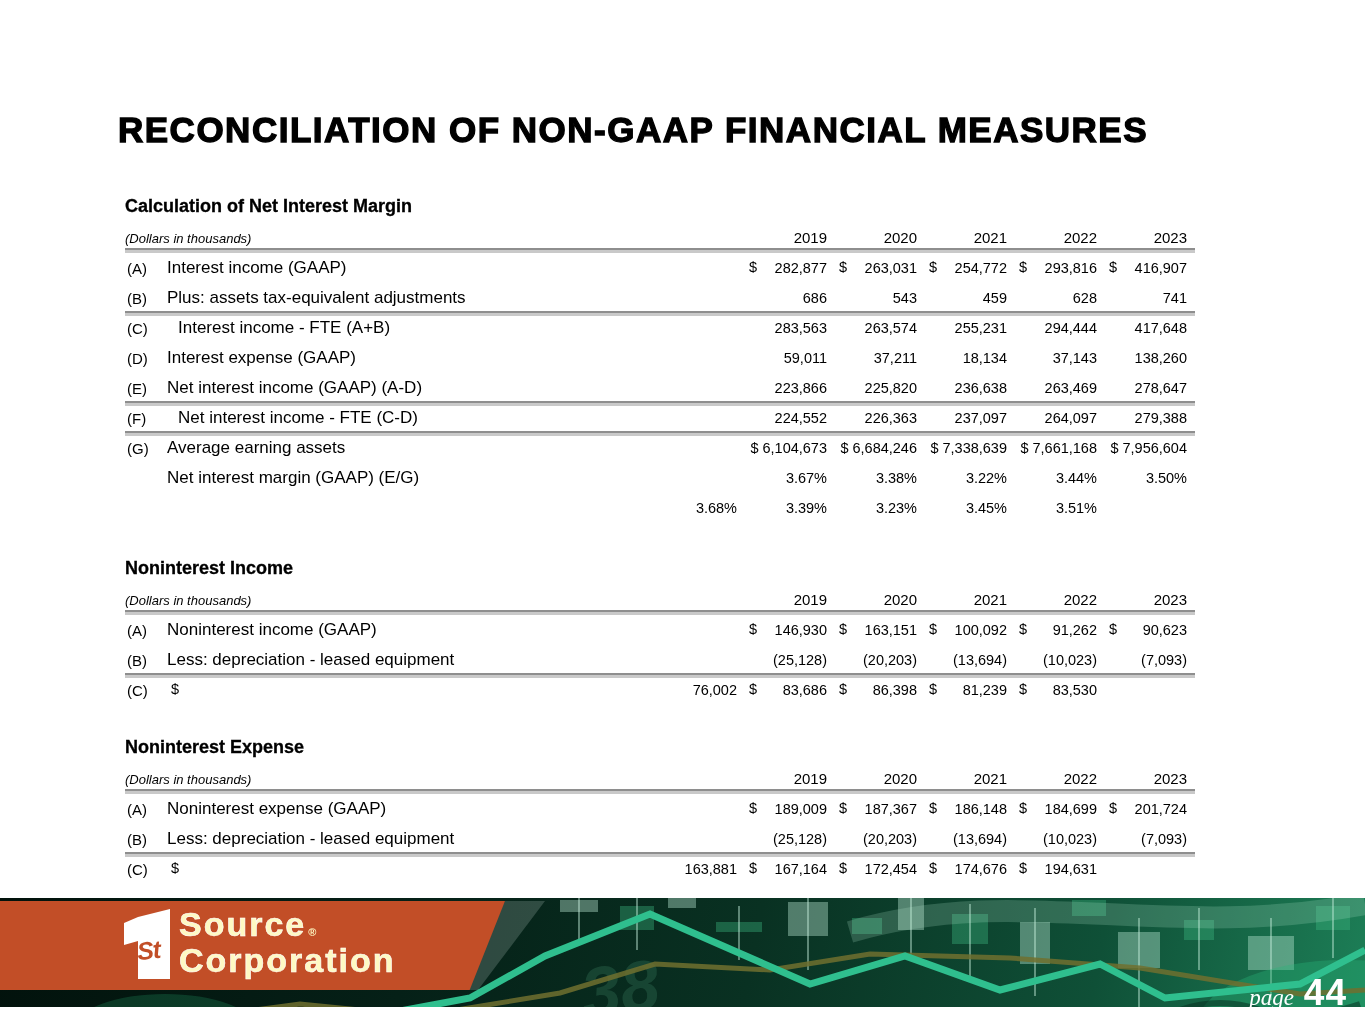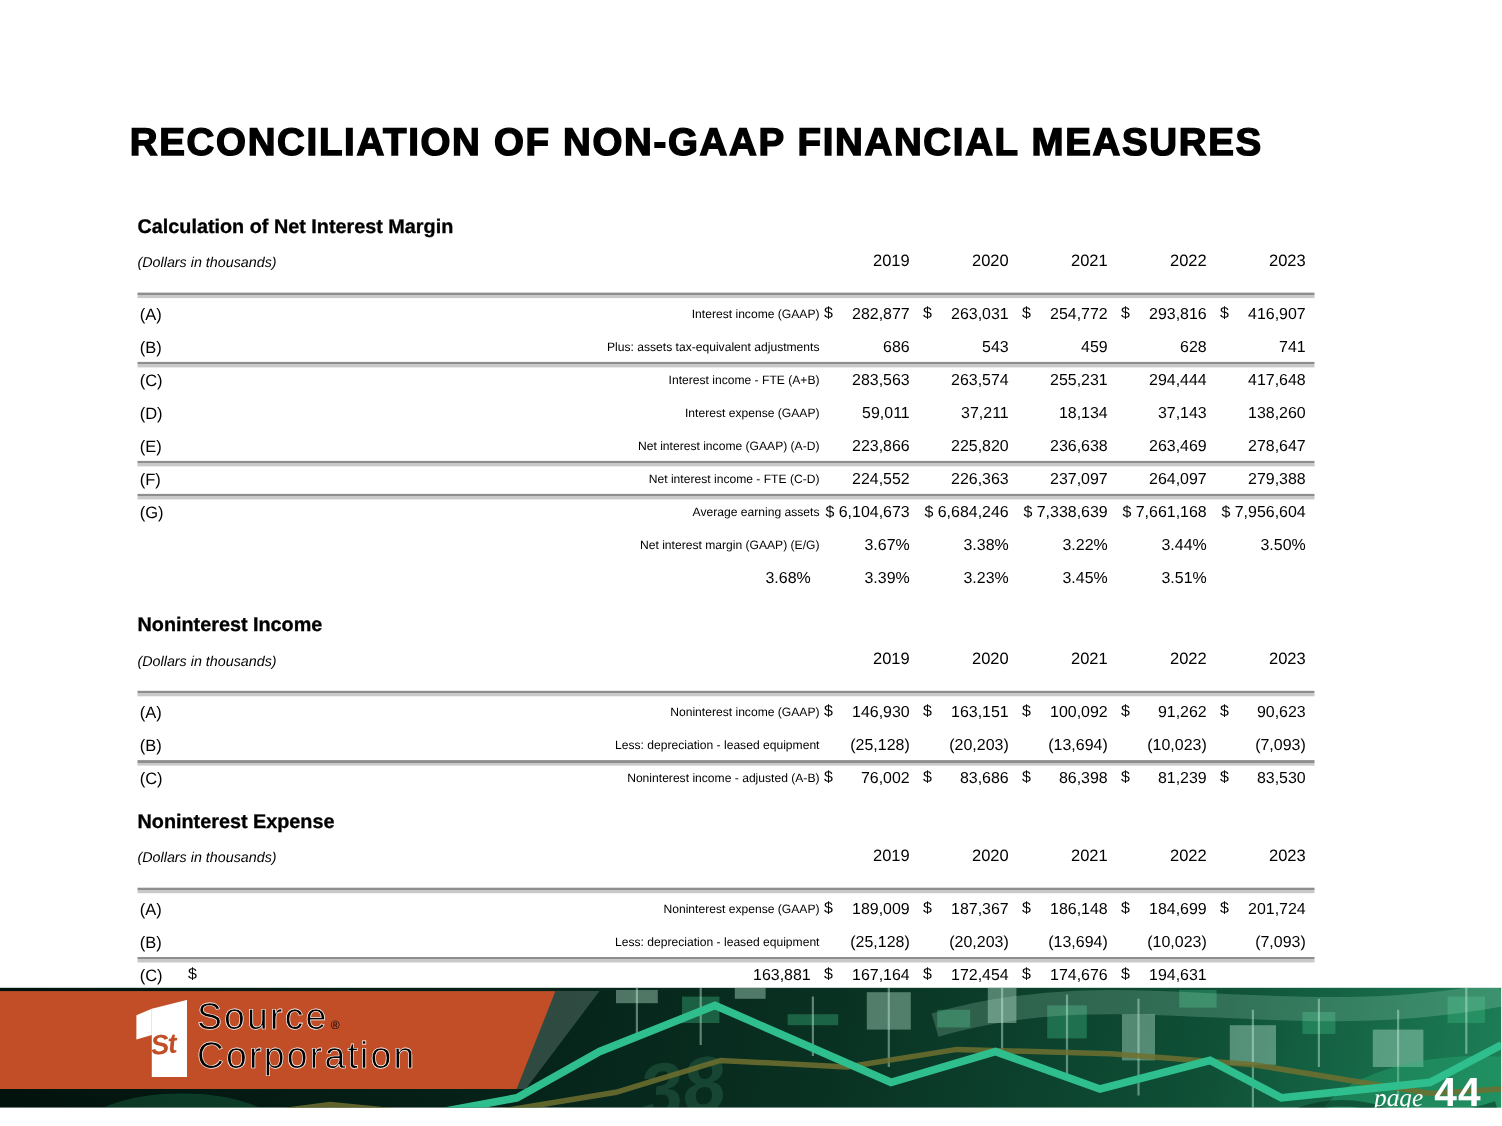--- a/index.html
+++ b/index.html
@@ -6,43 +6,43 @@
   .slide{position:relative;width:1365px;height:1007px;background:#fff;overflow:hidden;
          font-family:"Liberation Sans",sans-serif;color:#000;}
 
   .title{position:absolute;left:118px;top:110px;font-size:35px;font-weight:bold;
          letter-spacing:1.5px;-webkit-text-stroke:1.3px #000;white-space:nowrap;}
 
   .table{position:absolute;left:125px;width:1070px;}
   .theading{margin:0;padding-top:6px;height:28px;box-sizing:border-box;
             font-size:18px;font-weight:bold;-webkit-text-stroke:.3px #000;}
   .hrow{display:grid;grid-template-columns:1fr repeat(5,90px);height:28px;
-        align-items:end;padding-bottom:20px;}
+        align-items:end;padding-bottom:2px;}
   .units{font-style:italic;font-size:13px;}
   .yhead{text-align:right;padding-right:24px;font-size:15px;}
   .rule{height:5px;background:linear-gradient(180deg,#8e8e8e 0%,#8e8e8e 45%,#c9c9c9 45%,#c9c9c9 100%);}
   .rule.mid{margin-top:-2px;margin-bottom:-3px;position:relative;}
   .trow{display:grid;grid-template-columns:42px 1fr repeat(5,90px);height:30px;align-items:center;}
   .code{padding-left:2px;font-size:15px;}
-  .lbl{font-size:11px;text-align:right;}
+  .lbl{font-size:17px;}
   .lbl.ind{padding-left:11px;}
   .ycell{position:relative;text-align:right;padding-right:8px;white-space:nowrap;}
   .ds{position:absolute;left:4px;}
   .num{font-size:14.5px;}
 
   .footer{position:absolute;left:0;top:898px;width:1365px;height:126px;overflow:hidden;
           background:linear-gradient(100deg,#02120c 0%,#052017 30%,#093122 55%,#0f5037 80%,#1d7f57 100%);}
   .bg-art{position:absolute;left:0;top:0;width:1365px;height:126px;display:block;}
   .banner{position:absolute;left:0;top:3px;width:505px;height:89px;background:#c24e27;
           clip-path:polygon(0 0,100% 0,93% 100%,0 100%);}
   .logo{position:absolute;left:122px;top:8px;display:flex;align-items:flex-start;}
   .one-wrap{position:relative;width:52px;height:70px;flex:none;}
   .one-wrap .st{position:absolute;left:15px;top:27px;color:#c24e27;font-weight:bold;
                 font-style:italic;font-size:25px;letter-spacing:-1px;transform:rotate(-6deg);}
-  .logo-text{margin-left:5px;padding-top:1px;color:#000000;font-weight:normal;font-size:34px;
+  .logo-text{margin-left:5px;padding-top:1px;color:#fef9c3;font-weight:bold;font-size:34px;
              line-height:28px;letter-spacing:2px;white-space:nowrap;
              -webkit-text-stroke:.6px #fff;}
   .reg{font-size:11px;letter-spacing:0;vertical-align:baseline;margin-left:2px;-webkit-text-stroke:0;}
   .pagenum{position:absolute;right:18px;bottom:10px;display:flex;align-items:baseline;
            gap:10px;color:#fff;}
   .pword{font-family:"Liberation Serif",serif;font-style:italic;font-size:23px;}
   .pnum{font-weight:bold;font-size:37px;letter-spacing:1px;}
 </style>
 </head>
 <body>
@@ -175,21 +175,20 @@
           <span class="lbl">Less: depreciation - leased equipment</span>
           <span class="ycell"><span class="ds num"></span><span class="num val">(25,128)</span></span>
           <span class="ycell"><span class="ds num"></span><span class="num val">(20,203)</span></span>
           <span class="ycell"><span class="ds num"></span><span class="num val">(13,694)</span></span>
           <span class="ycell"><span class="ds num"></span><span class="num val">(10,023)</span></span>
           <span class="ycell"><span class="ds num"></span><span class="num val">(7,093)</span></span>
         </div>
         <div class="rule mid"></div>
         <div class="trow">
           <span class="code">(C)</span>
-          <span class="lbl">Noninterest income - adjusted (A-B)</span>
           <span class="ycell"><span class="ds num">$</span><span class="num val">76,002</span></span>
           <span class="ycell"><span class="ds num">$</span><span class="num val">83,686</span></span>
           <span class="ycell"><span class="ds num">$</span><span class="num val">86,398</span></span>
           <span class="ycell"><span class="ds num">$</span><span class="num val">81,239</span></span>
           <span class="ycell"><span class="ds num">$</span><span class="num val">83,530</span></span>
         </div>
       </div>
   </section>
 
   <section class="table" style="top:731px">

